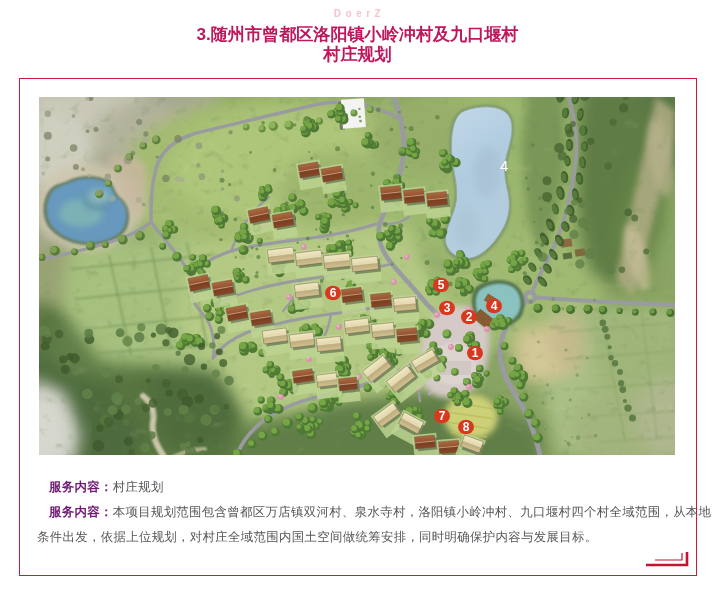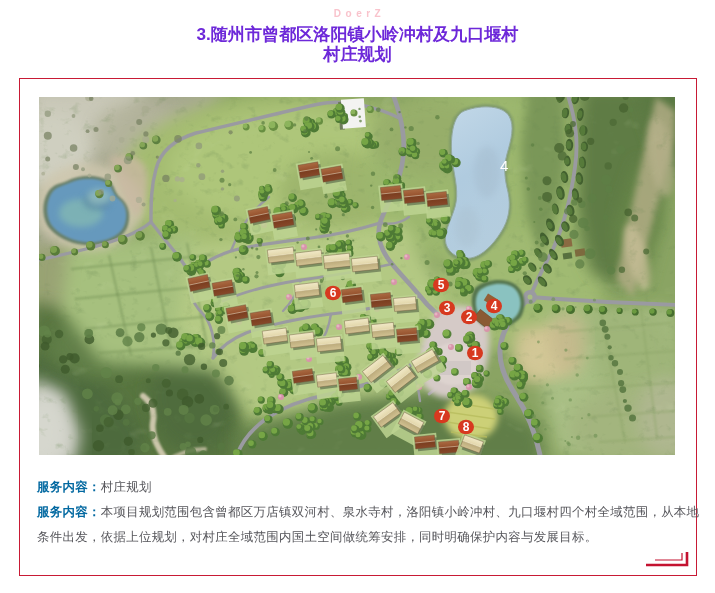--- a/index.html
+++ b/index.html
@@ -1,21 +1,21 @@
 <!DOCTYPE html>
 <html><head><meta charset="utf-8">
 <style>
 html,body{margin:0;padding:0;width:715px;height:593px;background:#ffffff;overflow:hidden;}
 *{box-sizing:border-box;}
 .wm{position:absolute;top:8px;left:2px;width:715px;text-align:center;font-family:"Liberation Sans",sans-serif;font-size:10px;font-weight:bold;letter-spacing:4.5px;color:#f9c3cc;}
-.title{position:absolute;top:25px;left:0;width:715px;text-align:center;font-family:"Liberation Sans",sans-serif;font-size:17.1px;font-weight:bold;color:#6d28d9;line-height:19.5px;}
+.title{position:absolute;top:25px;left:0;width:715px;text-align:center;font-family:"Liberation Sans",sans-serif;font-size:17.1px;font-weight:bold;color:#be185d;line-height:19.5px;}
 .frame{position:absolute;left:19px;top:78px;width:678px;height:498px;border:1px solid #c81a35;}
 .map{position:absolute;left:39px;top:97px;width:636px;height:358px;}
 .txt{position:absolute;left:37px;top:475px;width:660px;font-family:"Liberation Sans",sans-serif;font-size:12.45px;letter-spacing:0.3px;color:#55555a;line-height:25px;white-space:nowrap;}
-.txt b{color:#0369a1;}
+.txt b{color:#701a75;margin-left:12px;}
 </style></head>
 <body>
 <div class="wm">DoerZ</div>
 <div class="title">3.随州市曾都区洛阳镇小岭冲村及九口堰村<br>村庄规划</div>
 <div class="frame"></div>
 <div class="map"><svg width="636" height="358" viewBox="0 0 636 358">
 <defs>
 <filter id="b8" x="-20%" y="-20%" width="140%" height="140%">
           <feGaussianBlur stdDeviation="8"></feGaussianBlur>
         </filter>

